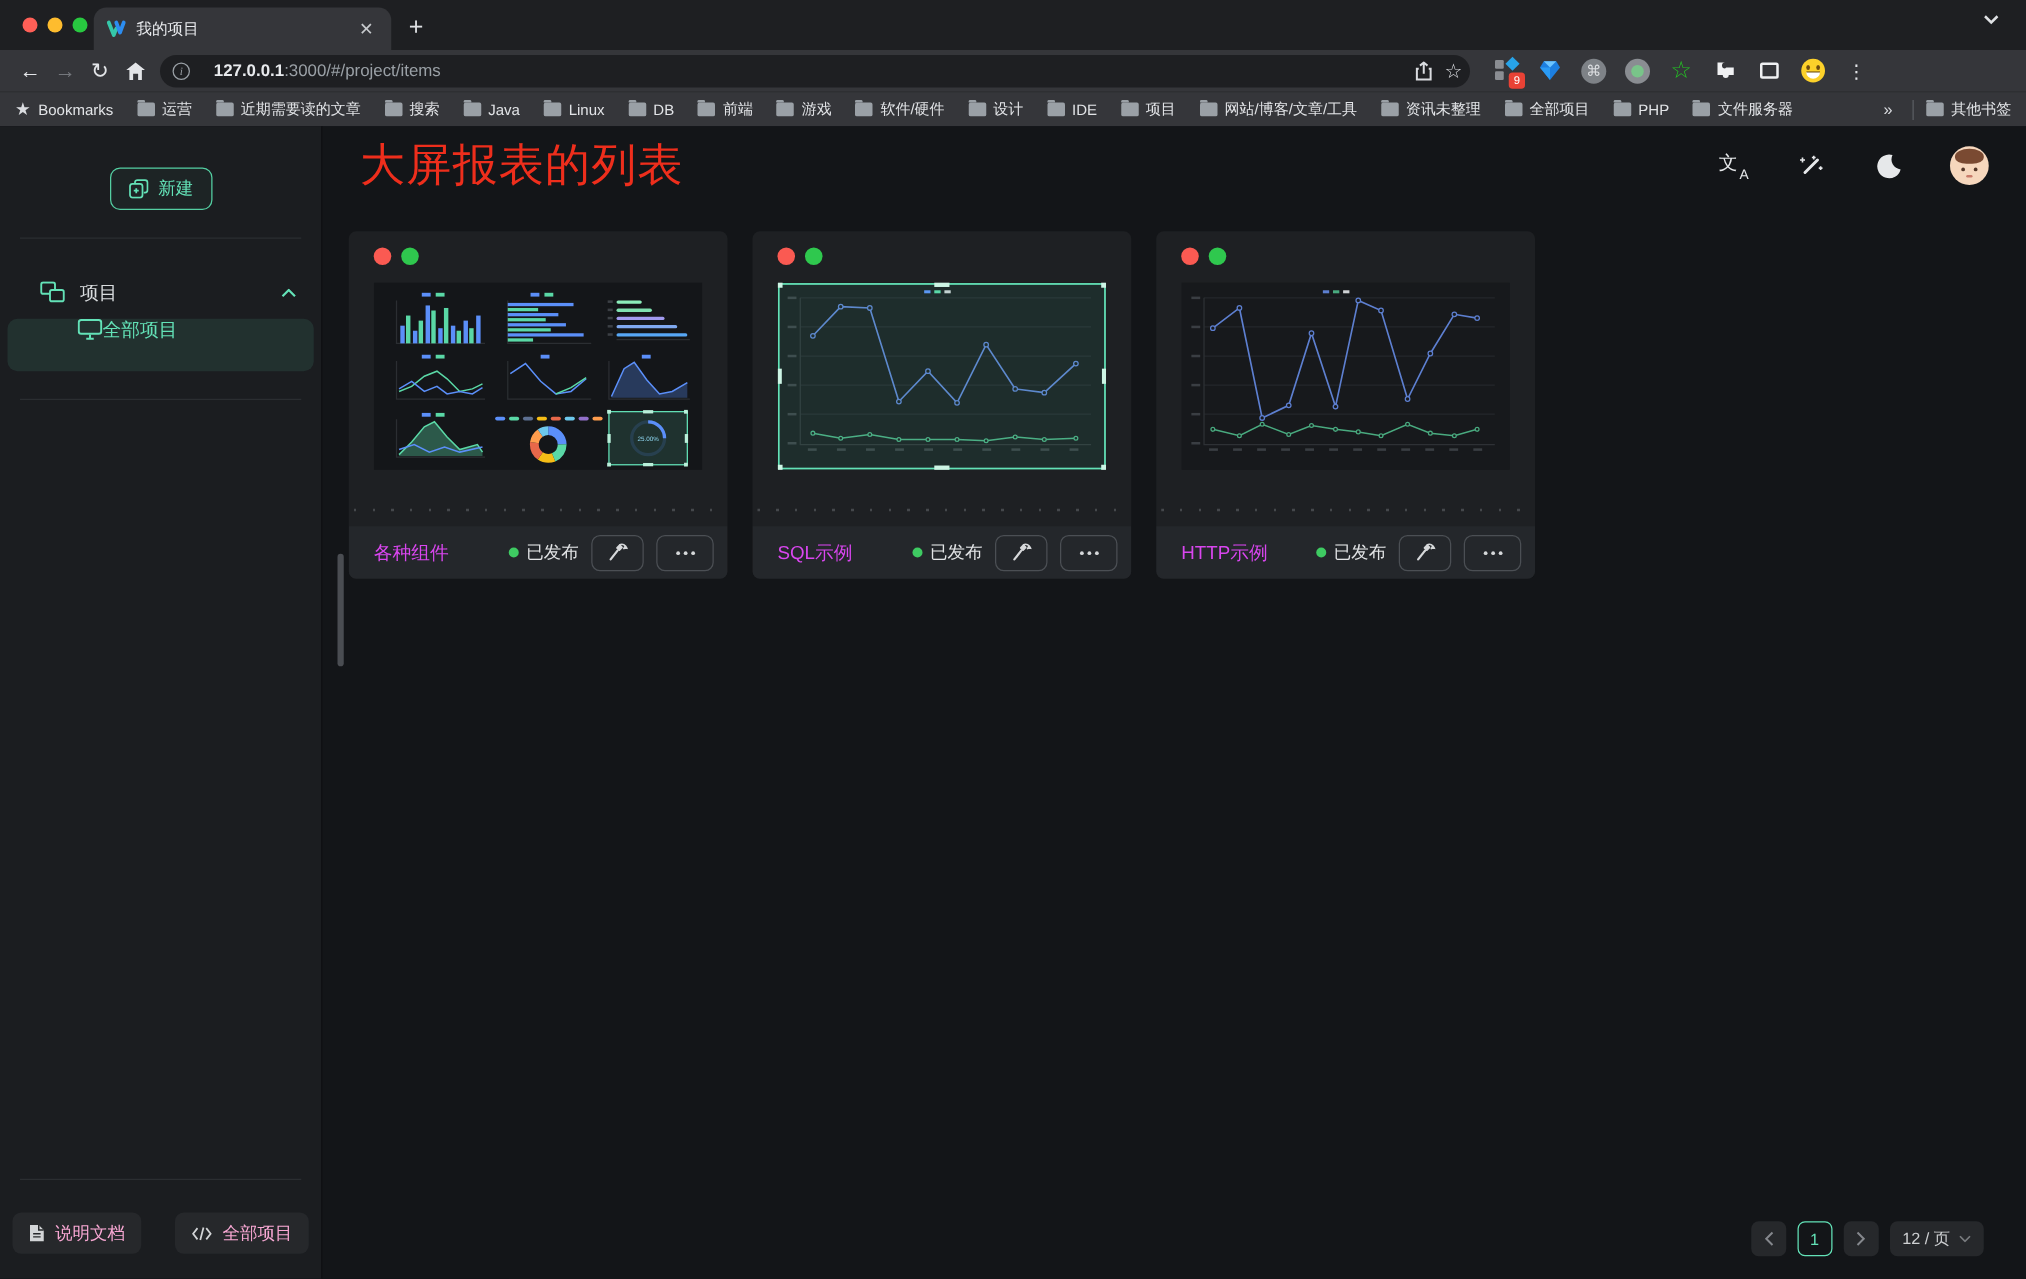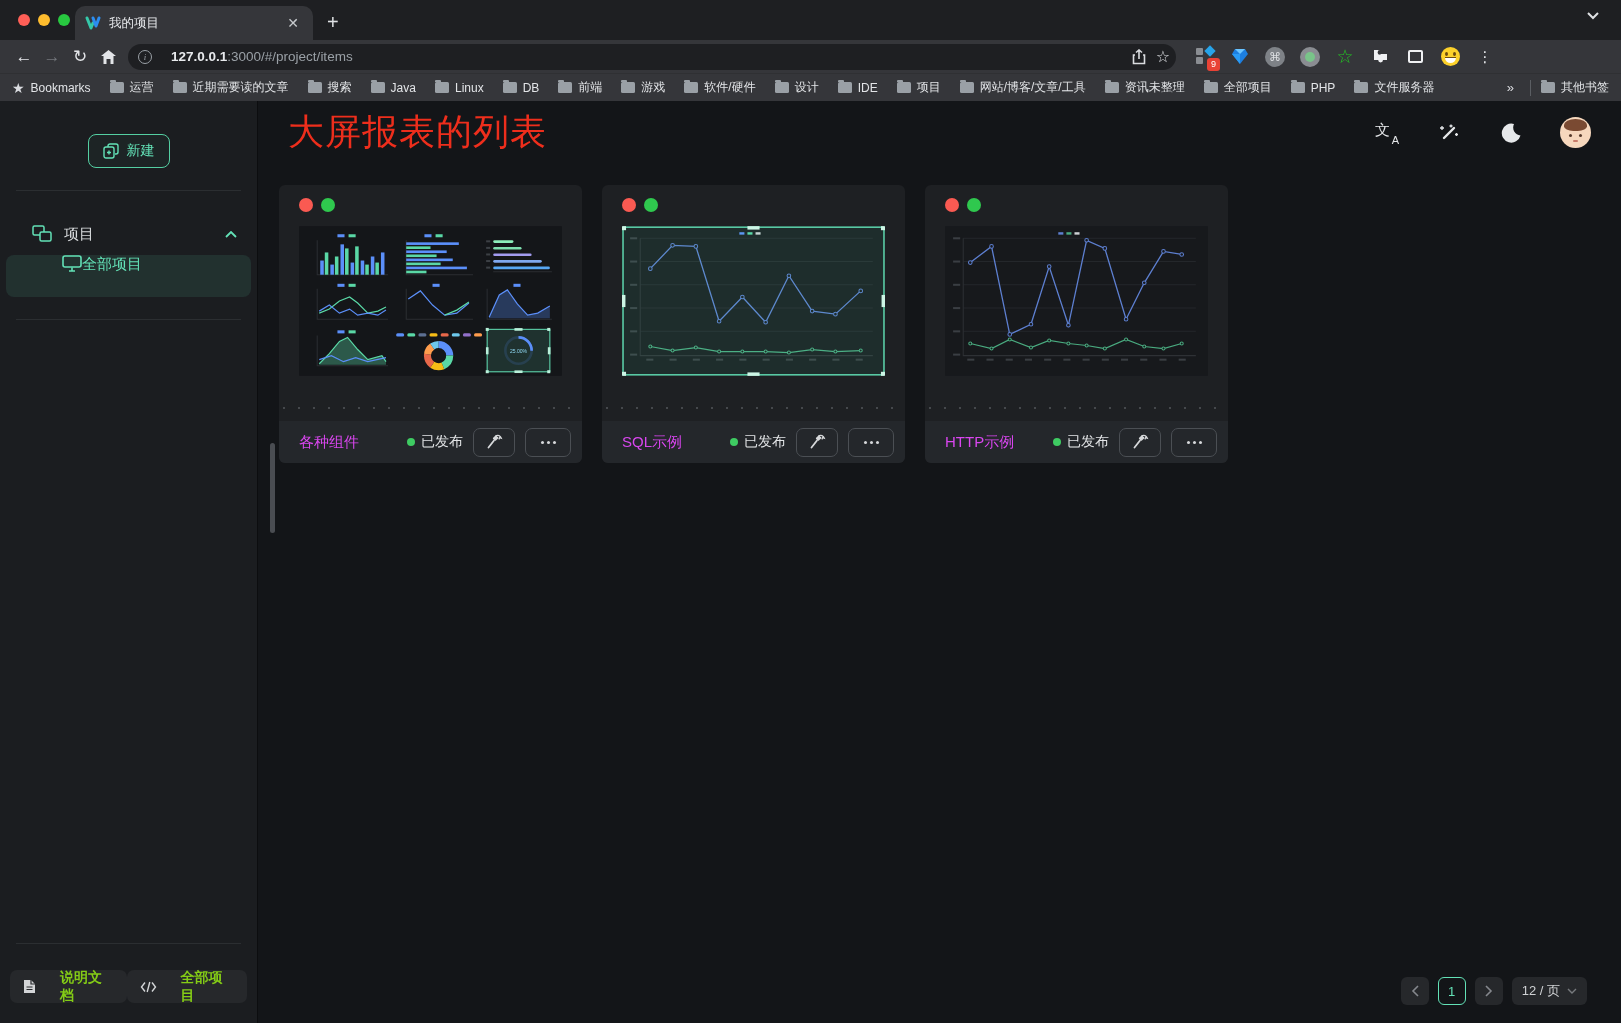--- a/index.html
+++ b/index.html
@@ -74,22 +74,22 @@
   .sb-group .grp-label { margin-left:12px; color:#d9dcde; }
   .sb-group .chev { margin-left:auto; }
   .sb-sub { padding:10px 0 12px 47px; font-size:13px; color:#85888c; }
   .sb-item { display:flex; height:42px; margin:0 6px; border-radius:8px;
     padding-left:56px; font-size:15px; gap:0; }
   .sb-item.active { background:rgba(99,226,183,0.10); color:#63e2b7; }
   .sb-item.lvl1 { padding-left:30px; margin-top:4px; }
   .sb-footer { position:absolute; left:0; right:0; bottom:0; padding:0 10px 20px; }
   .sb-footer .sb-divider { margin:0 6px 26px; }
   .sb-footer-row { display:flex; justify-content:space-between; }
-  .foot-btn { display:flex; align-items:center; gap:24px; height:33px; padding:0 13px; background:#26282b;
-    border-radius:7px; color:#84cc16; font-size:14px;font-weight:bold; }
+  .foot-btn { display:flex; align-items:center; gap:8px; height:33px; padding:0 13px; background:#26282b;
+    border-radius:7px; color:#f9a8d4; font-size:14px; }
 
   .main { flex:1; position:relative; }
   .main-header { height:63px; display:flex; align-items:center; padding:0 30px; }
   .page-title { font-size:36px; color:#ee2e1c; letter-spacing:1px; }
   .header-icons { margin-left:auto; display:flex; align-items:center; gap:36px; }
   .hd-ic { color:#e6e8ea; display:flex; align-items:center; justify-content:center; width:26px; height:26px; }
   .lang-ic { position:relative; width:24px; height:24px; }
   .lang-ic .zh { position:absolute; left:0; top:0; font-size:15px; color:#e6e8ea; }
   .lang-ic .en { position:absolute; right:0; bottom:-1px; font-size:11px; color:#e6e8ea; }
   .avatar { width:31px; height:31px; border-radius:50%; background:#f6d7bd; position:relative; overflow:hidden; }

